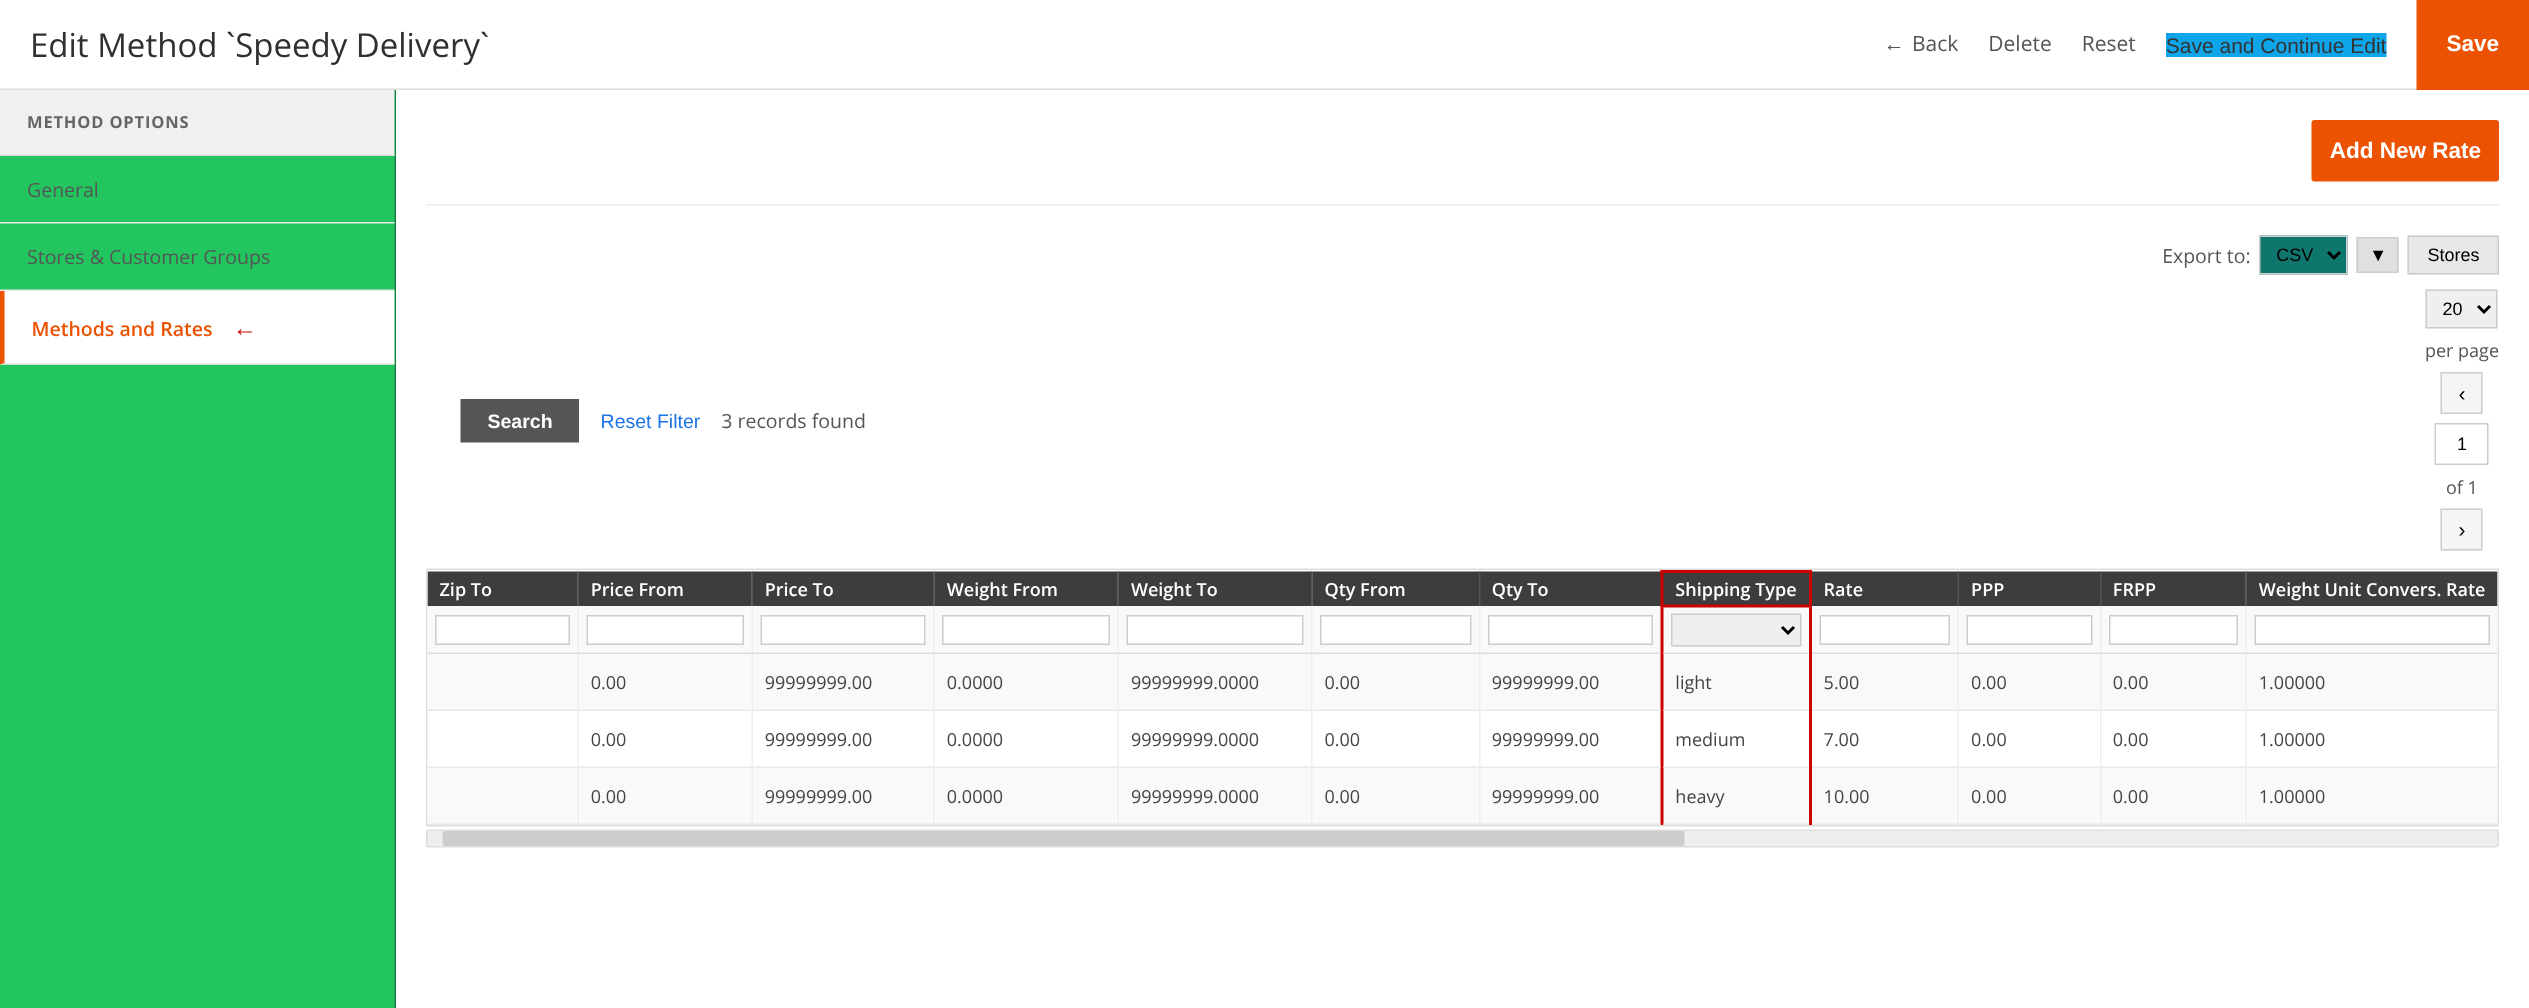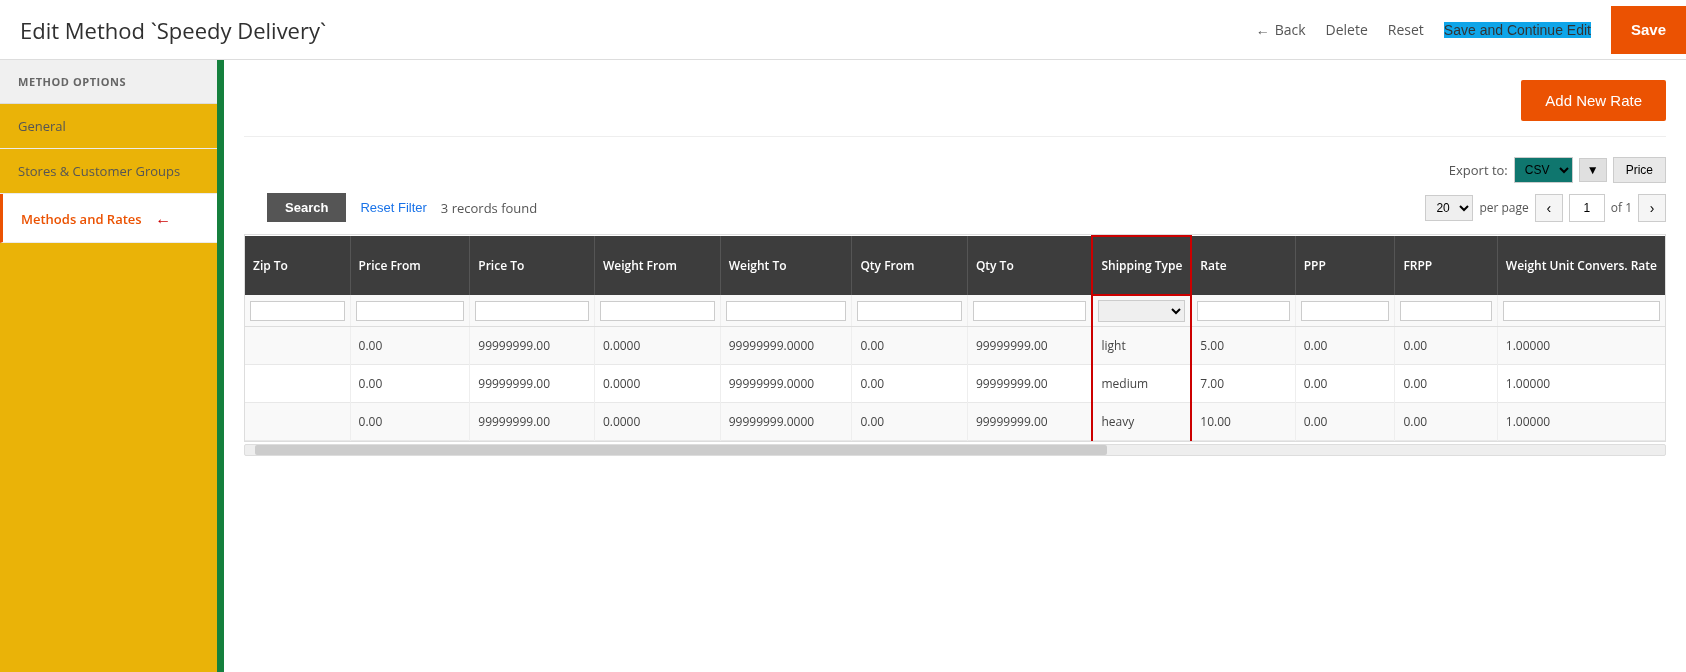--- a/index.html
+++ b/index.html
@@ -40,38 +40,38 @@
       font-size: 14px;
       cursor: pointer;
       color: #333;
       padding: 0;
     }
     .btn-save {
       background: #eb5202;
       color: #fff;
       border: none;
       padding: 0 20px;
-      height: 48px;
+      height: 60px;
       font-size: 15px;
       font-weight: 600;
       cursor: pointer;
       margin-right: -20px;
     }
 
     
     .layout {
       display: flex;
       min-height: calc(100vh - 60px);
     }
 
     
     .sidebar {
-      width: 224px;
-      background: #eab308;
-      border-right: 7px solid #15803d;
+      width: 264px;
+      background: #22c55e;
+      border-right: 1px solid #15803d;
       flex-shrink: 0;
     }
     .sidebar-section-title {
       padding: 14px 18px;
       font-size: 11px;
       font-weight: 700;
       color: #666;
       text-transform: uppercase;
       letter-spacing: 0.05em;
       background: #f0f0f0;
@@ -104,23 +104,23 @@
       display: flex;
       justify-content: flex-end;
       margin-bottom: 20px;
       padding-bottom: 15px;
       border-bottom: 1px solid #eee;
     }
     .btn-add-rate {
       background: #eb5202;
       color: #fff;
       border: none;
-      padding: 12px 24px;
+      padding: 12px 12px;
       font-size: 15px;
-      font-weight: 400;
+      font-weight: 700;
       cursor: pointer;
       border-radius: 2px;
     }
 
     
     .export-bar {
       display: flex;
       justify-content: flex-end;
       align-items: center;
       gap: 6px;
@@ -176,20 +176,21 @@
     }
     .records-found {
       color: #555;
       font-size: 13px;
     }
     .pagination-area {
       margin-left: auto;
       display: flex;
       align-items: center;
       gap: 6px;
+      flex-direction: column;
     }
     .per-page-select {
       border: 1px solid #ccc;
       padding: 4px 6px;
       font-size: 12px;
     }
     .per-page-label { color: #555; font-size: 12px; }
     .pagination-btn {
       border: 1px solid #ccc;
       background: #f5f5f5;
@@ -215,21 +216,21 @@
       width: 100%;
       border-collapse: collapse;
       font-size: 12px;
       min-width: 1100px;
     }
     .data-table thead tr {
       background: #3d3d3d;
       color: #fff;
     }
     .data-table thead th {
-      padding: 20px 8px;
+      padding: 2px 8px;
       text-align: left;
       font-weight: 600;
       border-right: 1px solid #555;
       white-space: nowrap;
       font-size: 12px;
     }
     .data-table thead th:last-child { border-right: none; }
     .data-table thead th.highlighted {
       border: 2px solid #cc0000;
       background: #3d3d3d;
@@ -313,21 +314,21 @@
     <div class="add-rate-bar">
       <button class="btn-add-rate">Add New Rate</button>
     </div>
 
     <div class="export-bar">
       <span>Export to:</span>
       <select class="export-select">
         <option>CSV</option>
       </select>
       <button class="export-dropdown-btn">▼</button>
-      <button class="btn-export">Price</button>
+      <button class="btn-export">Stores</button>
     </div>
 
     <div class="search-bar">
       <button class="btn-search">Search</button>
       <button class="btn-reset-filter">Reset Filter</button>
       <span class="records-found">3 records found</span>
       <div class="pagination-area">
         <select class="per-page-select">
           <option>20</option>
         </select>

